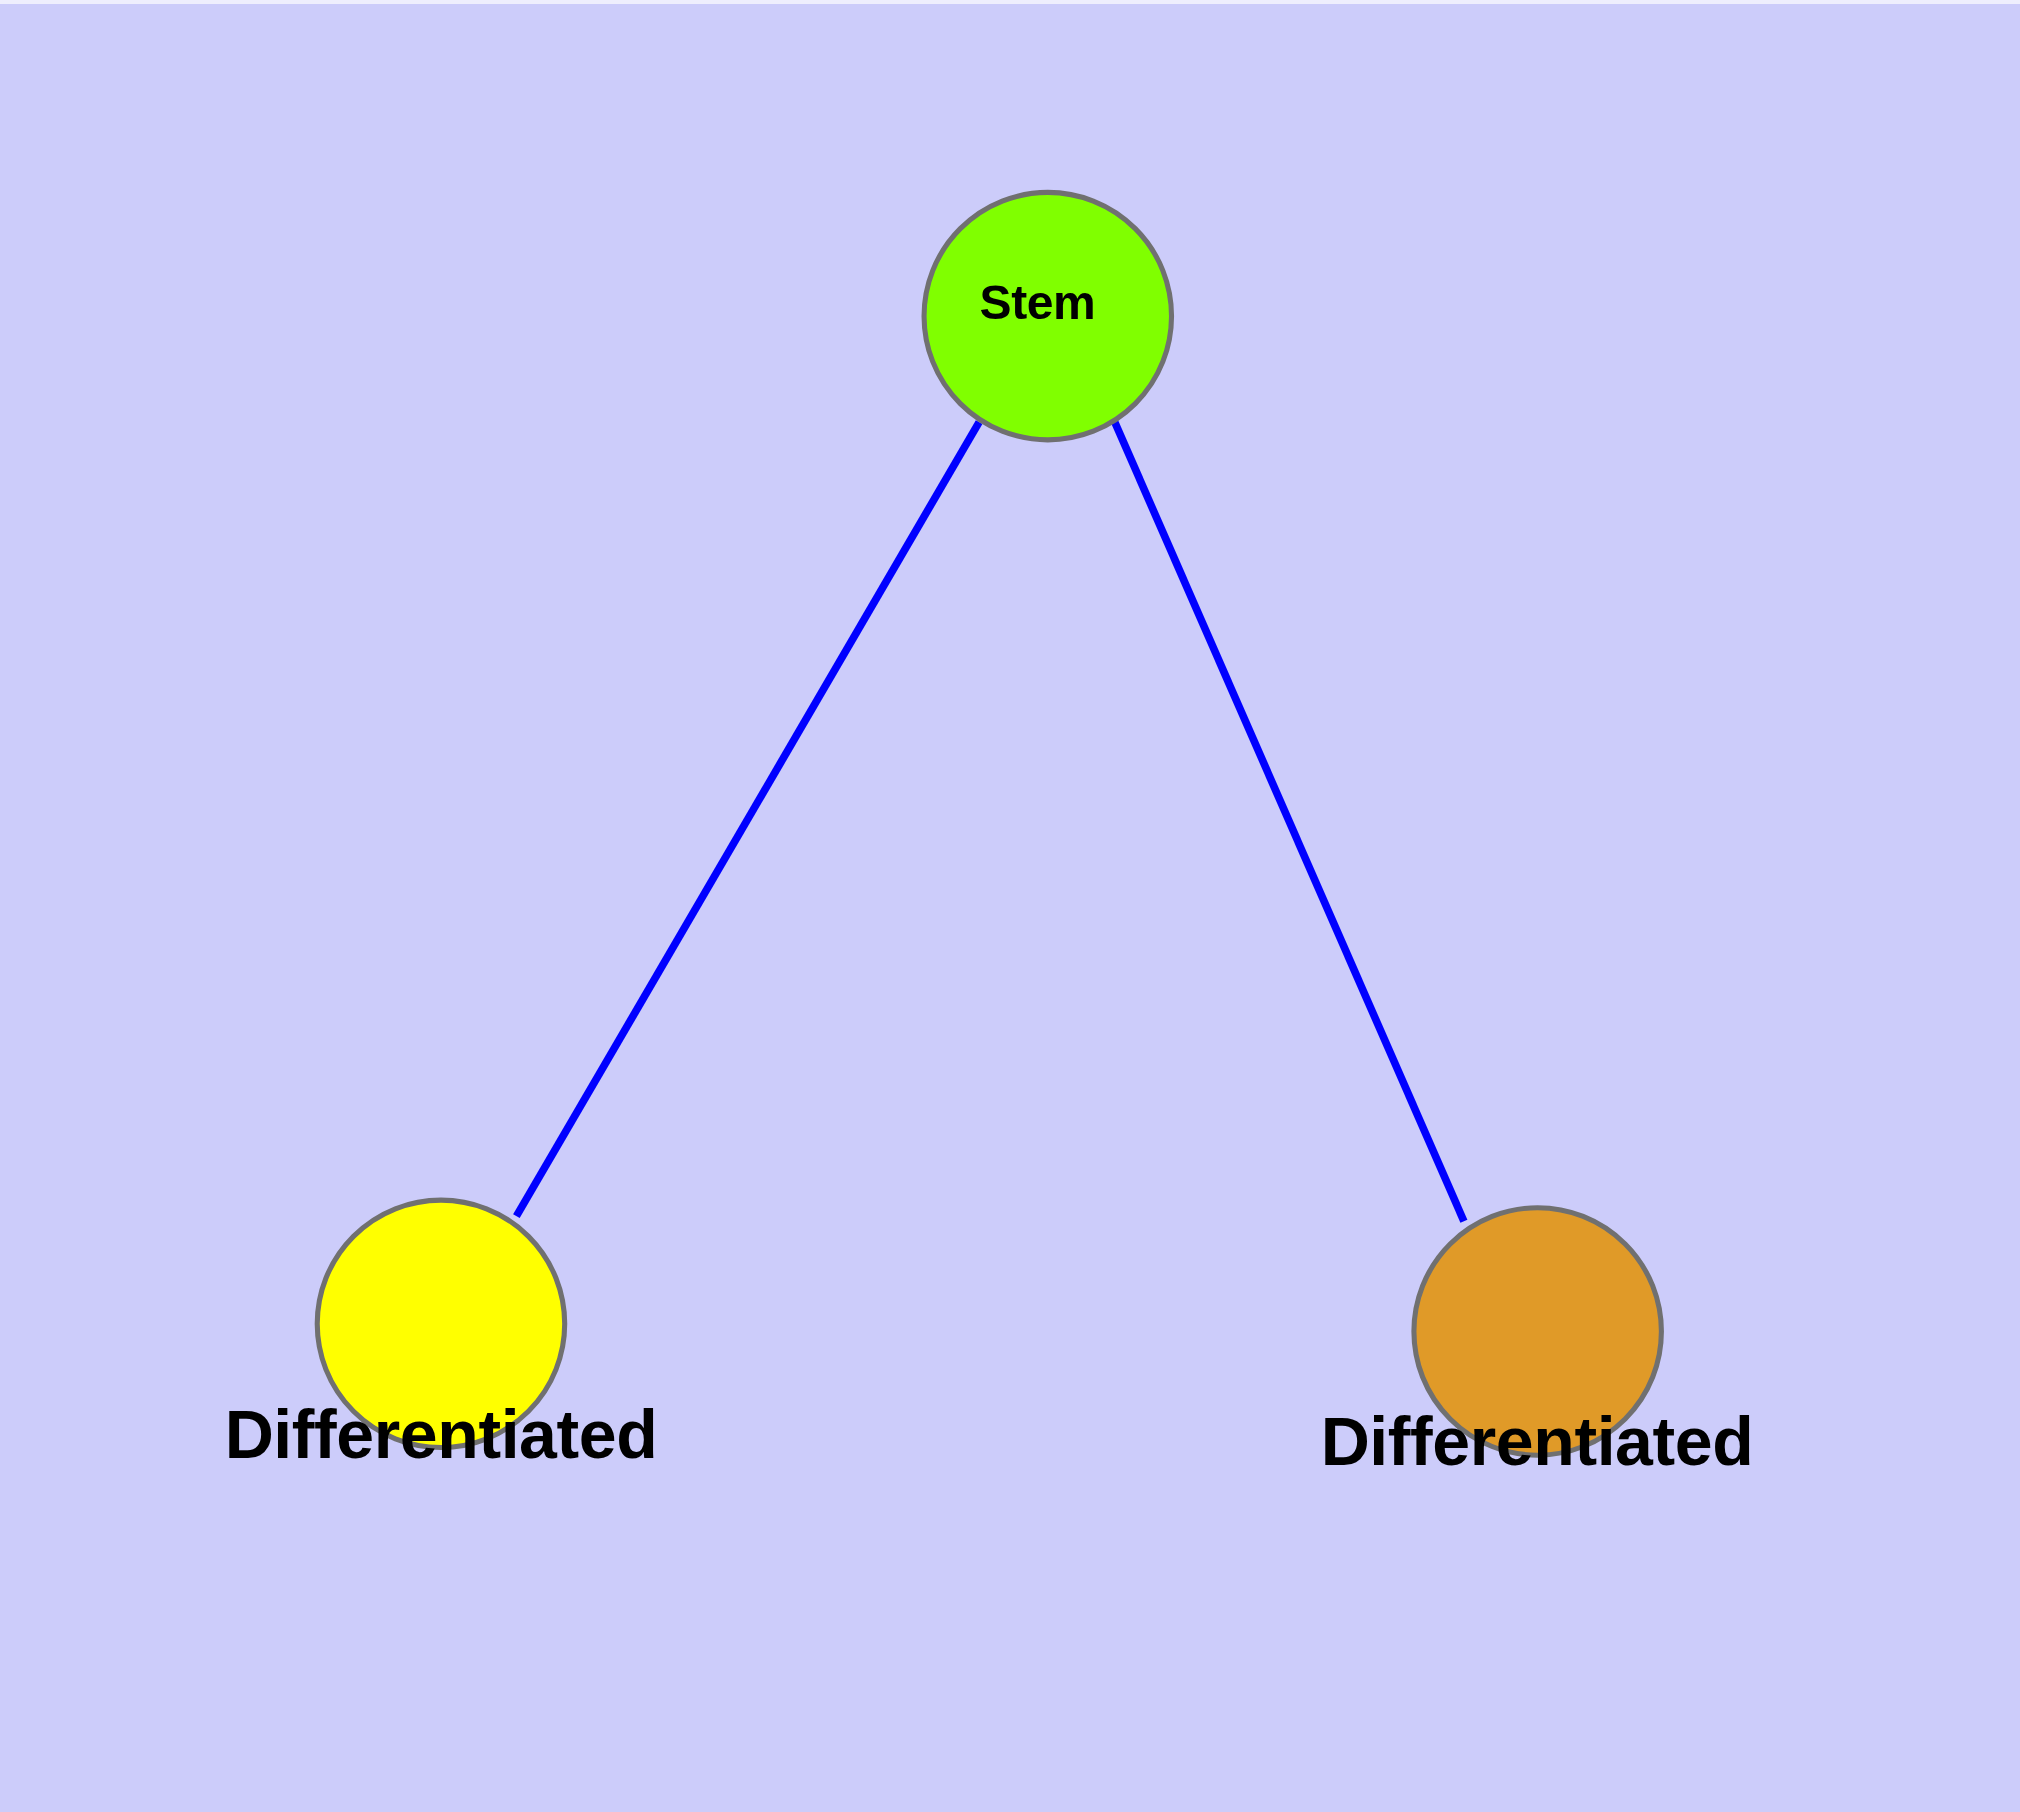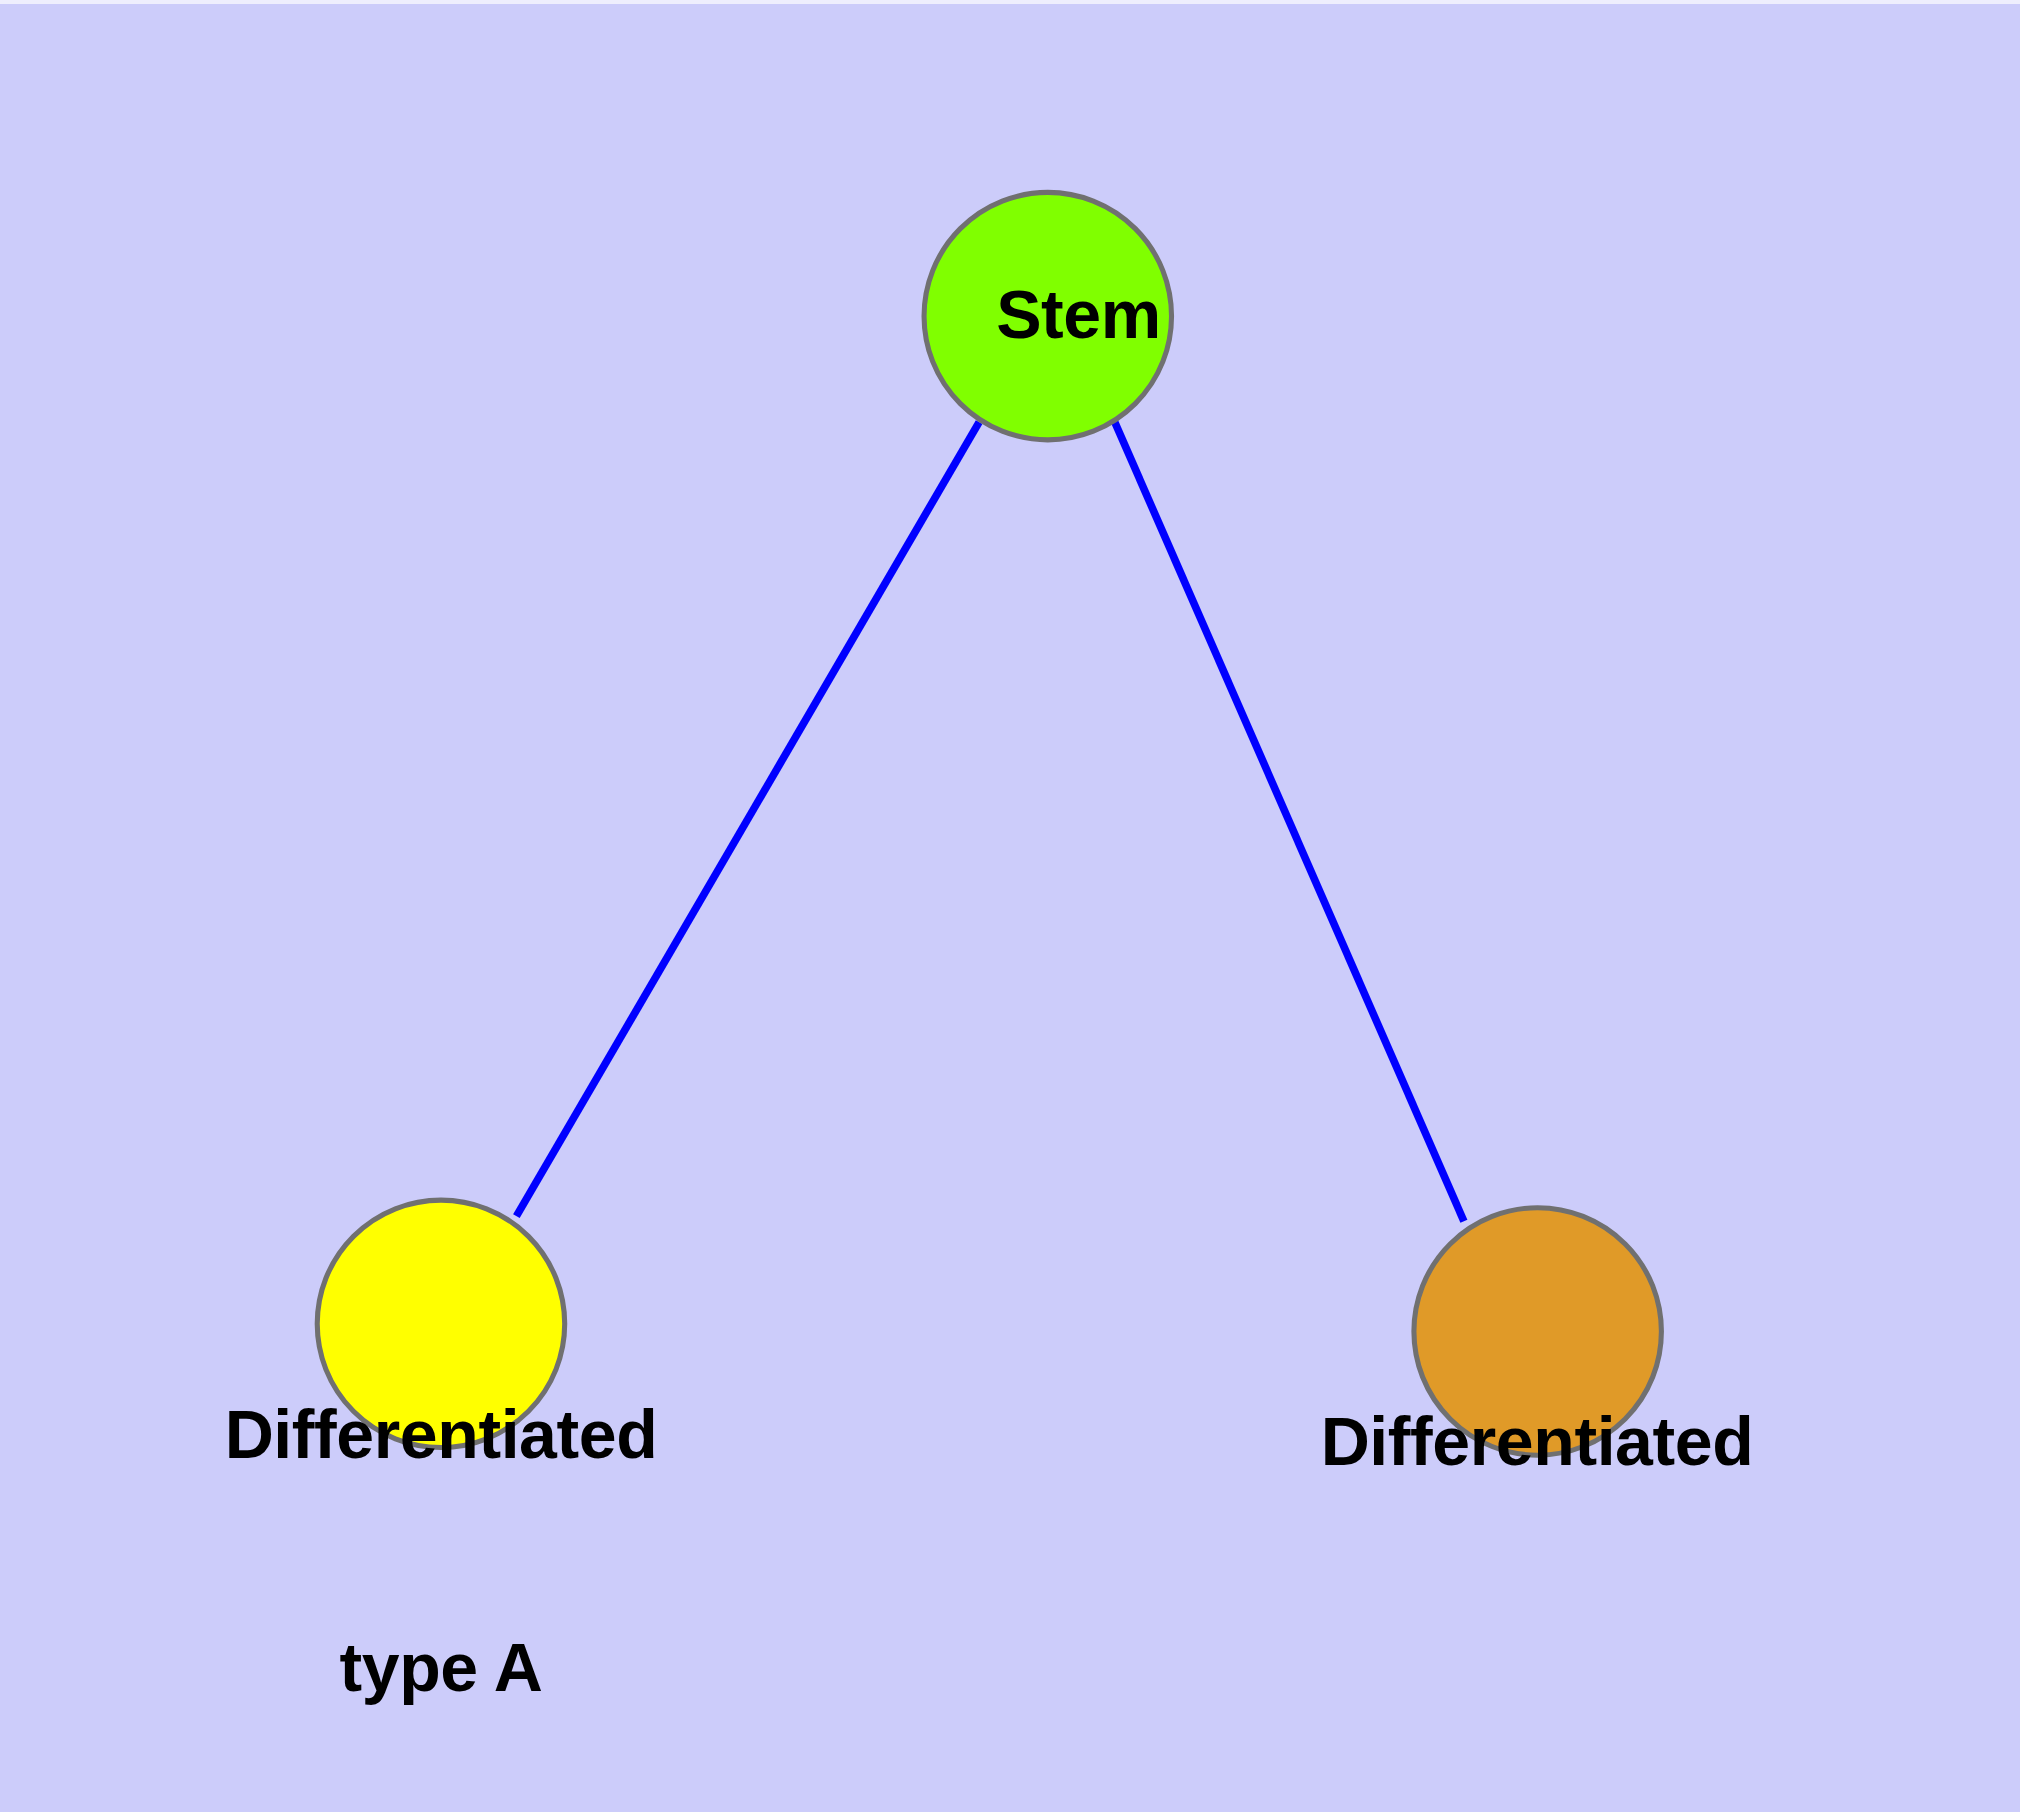--- a/index.html
+++ b/index.html
@@ -35,22 +35,22 @@
     position: absolute;
     text-align: center;
     font-weight: bold;
     color: #000000;
     white-space: pre;
     line-height: 1.14;
     letter-spacing: -0.4px;
     pointer-events: none;
   }
   #label-stem {
-    font-size: 68px;
-    left: 824px;
+    font-size: 48px;
+    left: 783px;
     top: 276px;
     width: 509px;
   }
   #label-typeA {
     font-size: 68px;
     left: 102px;
     top: 1241px;
     width: 678px;
   }
   #label-typeB {
@@ -78,21 +78,20 @@
       <circle cx="1236" cy="373" r="146" fill="#80ff00" stroke="#707070" stroke-width="6"></circle>
       <circle cx="520" cy="1562" r="146" fill="#ffff00" stroke="#707070" stroke-width="6"></circle>
       <circle cx="1814" cy="1571" r="146" fill="#e09a28" stroke="#707070" stroke-width="6"></circle>
     </g>
   </svg>
 
   <div class="node-label" id="label-stem">Stem</div>
 
   <div class="node-label" id="label-typeA">
     <div>Differentiated</div>
-    <div>type A</div>
   </div>
 
   <div class="node-label" id="label-typeB">
     <div>Differentiated</div>
   </div>
 
 </div>
 
 
 </body></html>

